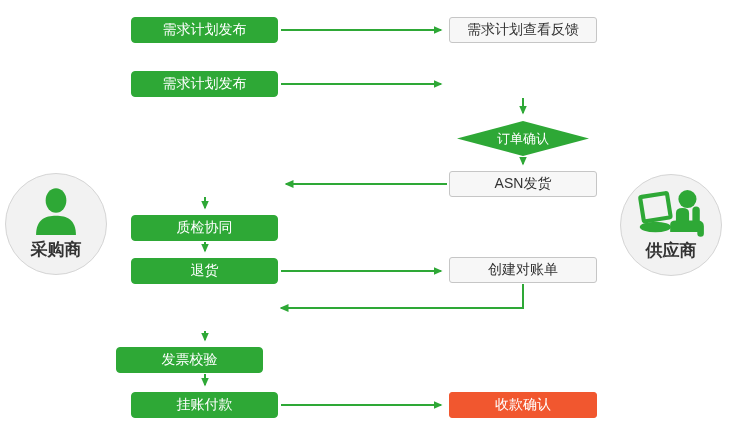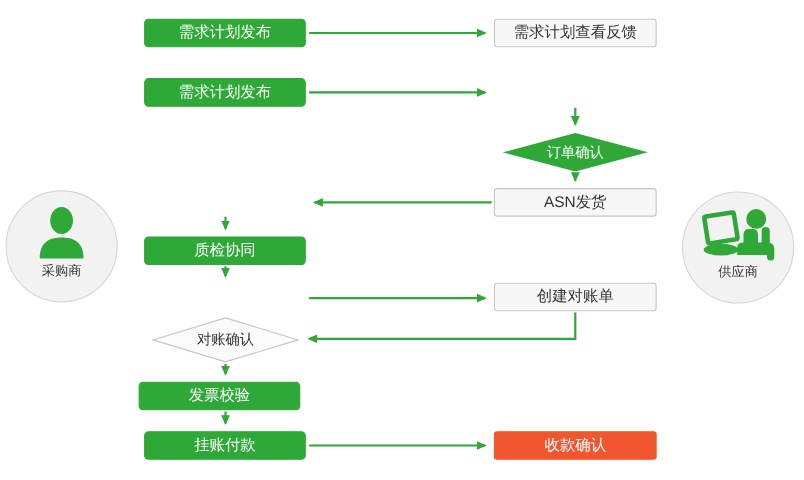--- a/index.html
+++ b/index.html
@@ -31,21 +31,21 @@
     display:flex;align-items:center;justify-content:center;font-size:13px;
   }
   .diamond.green .dlabel{color:#fff;}
   .diamond.light .dlabel{color:var(--text-dark,#333);}
   .actor{
     position:absolute;width:102px;height:102px;border-radius:50%;
     background:var(--circle-bg,#F2F2F2);border:1px solid var(--circle-border,#D5D5D5);
     box-sizing:border-box;display:flex;flex-direction:column;align-items:center;
   }
   .actor .alabel{
-    font-size:12px;color:var(--text-dark,#333);margin-top:1px;
+    font-size:17px;color:var(--text-dark,#333);margin-top:1px;font-weight:bold;
   }
   .actor svg{margin-top:13px;}
 </style>
 </head>
 <body>
 
 <div class="canvas">
 
   <svg class="connectors" viewBox="0 0 731 436" xmlns="http://www.w3.org/2000/svg">
     <defs>
@@ -65,42 +65,37 @@
       <path d="M523,284 V308 H281" marker-end="url(#ah)"></path>
       <path d="M205,331 V340" marker-end="url(#ah)"></path>
       <path d="M205,374 V385" marker-end="url(#ah)"></path>
       <path d="M281,405 H441" marker-end="url(#ah)"></path>
     </g>
   </svg>
 
   <div class="node green" style="left:131px;top:17px;width:147px">需求计划发布</div>
   <div class="node green" style="left:131px;top:71px;width:147px">需求计划发布</div>
   <div class="node green" style="left:131px;top:215px;width:147px">质检协同</div>
-  <div class="node green" style="left:126px;top:347px;width:147px">发票校验</div>
+  <div class="node green" style="left:131px;top:258px;width:147px">退货</div>
+  <div class="node green" style="left:116px;top:347px;width:147px">发票校验</div>
   <div class="node green" style="left:131px;top:392px;width:147px">挂账付款</div>
 
   <div class="node plain" style="left:449px;top:17px;width:148px">需求计划查看反馈</div>
   <div class="node plain" style="left:449px;top:257px;width:148px">创建对账单</div>
   <div class="node plain" style="left:449px;top:171px;width:148px">ASN发货</div>
 
   <div class="node red" style="left:449px;top:392px;width:148px">收款确认</div>
 
   <div class="diamond green" style="left:457px;top:121px;width:132px;height:35px">
     <svg viewBox="0 0 132 35" preserveAspectRatio="none">
       <polygon points="66,0 132,17.5 66,35 0,17.5" fill="#2EA836"></polygon>
     </svg>
     <div class="dlabel">订单确认</div>
   </div>
 
-  <div class="diamond light" style="left:138px;top:288px;width:134px;height:42px">
-    <svg viewBox="0 0 134 42" preserveAspectRatio="none">
-      <polygon points="67,1 133,21 67,41 1,21" fill="#FAFAFA" stroke="#C6C6C6" stroke-width="1"></polygon>
-    </svg>
-    <div class="dlabel">对账确认</div>
-  </div>
 
   <div class="actor" style="left:5px;top:173px">
     <svg width="46" height="50" viewBox="0 0 60 64">
       <ellipse cx="30" cy="17" rx="13.5" ry="16" fill="#2EA836"></ellipse>
       <path d="M4,62 C4,42 16,37 30,37 C44,37 56,42 56,62 Z" fill="#2EA836"></path>
     </svg>
     <div class="alabel">采购商</div>
   </div>
 
   <div class="actor" style="left:620px;top:174px">

